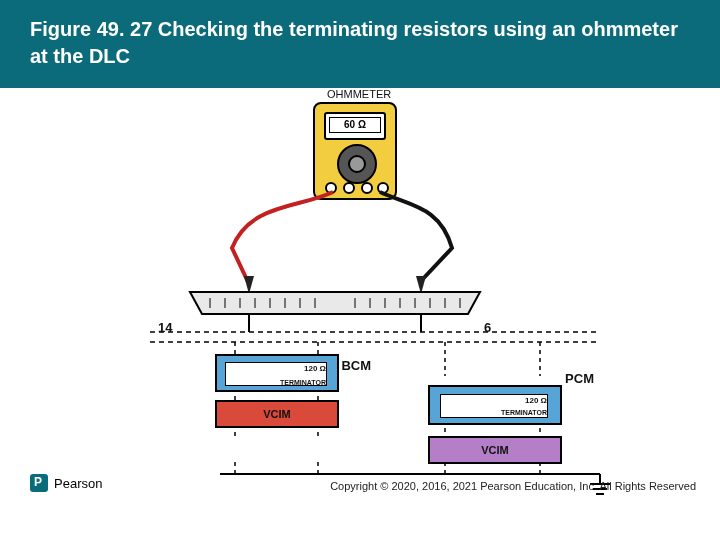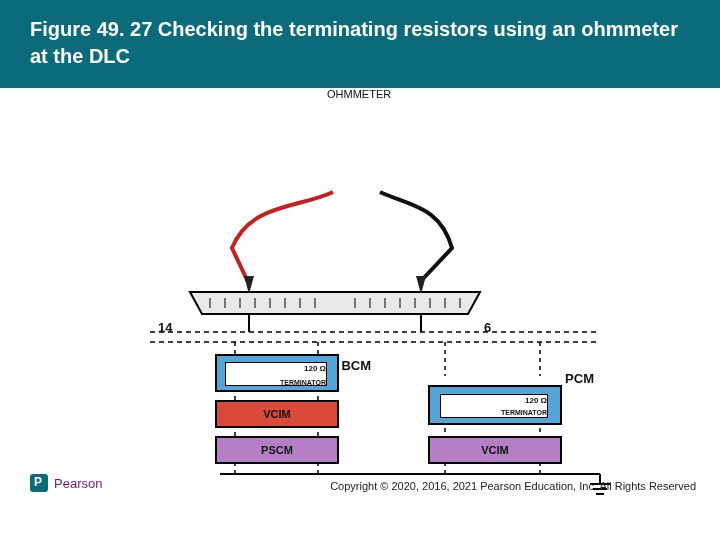--- a/index.html
+++ b/index.html
@@ -21,34 +21,45 @@
   .ohmmeter .dial .inner{position:absolute;left:9px;top:9px;width:14px;height:14px;border:2px solid #000;border-radius:50%;background:#999;}
   .ohmmeter .port{position:absolute;bottom:4px;width:8px;height:8px;border:2px solid #000;border-radius:50%;background:#fff;}
   .ohmmeter .port.p1{left:10px;}
   .ohmmeter .port.p2{left:28px;}
   .ohmmeter .port.p3{left:46px;}
   .ohmmeter .port.p4{left:62px;}
   .footer{position:absolute;left:0;bottom:0;width:100%;height:34px;}
   .plogo{position:absolute;left:30px;bottom:16px;display:flex;align-items:center;gap:6px;}
   .plogo .badge{width:18px;height:18px;background:#0a6b7a;border-radius:3px;position:relative;}
   .plogo .badge:after{content:"P";position:absolute;left:4px;top:1px;color:#fff;font-weight:bold;font-size:12px;}
-  .plogo .brand{font-size:13px;color:#701a75;}
+  .plogo .brand{font-size:13px;color:#000000;}
   .copy{position:absolute;right:24px;bottom:16px;font-size:11px;color:#222;}
 </style>
 </head>
 <body>
 
 <div class="titlebar">
   <h2>Figure 49. 27 Checking the terminating resistors using an ohmmeter at the DLC</h2>
 </div>
 
 <div class="stage">
 
   <div class="lbl" style="left:327px;top:0px;font-size:11px;">OHMMETER</div>
 
+  <div class="ohmmeter">
+    <div class="screen"></div>
+    <div class="readout">60 Ω</div>
+    <div class="dial">
+        <div class="inner"></div>
+      </div>
+    <div class="port p1"></div>
+    <div class="port p2"></div>
+    <div class="port p3"></div>
+    <div class="port p4"></div>
+  </div>
 
   <svg width="720" height="420">
 
     <path d="M333 104 C 300 120, 250 115, 232 160 L 248 194" stroke="#c32020" stroke-width="4" fill="none"></path>
     <path d="M380 104 C 410 118, 440 118, 452 160 L 420 194" stroke="#111" stroke-width="4" fill="none"></path>
 
     <polygon points="244,188 254,188 249,206" fill="#222"></polygon>
     <polygon points="416,188 426,188 421,206" fill="#222"></polygon>
 
     <polygon points="190,204 480,204 468,226 202,226" fill="#e9e9e9" stroke="#000" stroke-width="2"></polygon>
@@ -121,23 +132,20 @@
     <div class="innerbox" style="left:8px;top:6px;width:100px;height:22px;line-height:10px;">
       <div style="font-size:8px;margin-top:1px;">120 Ω</div>
       <div style="font-size:7px;margin-top:4px;">TERMINATOR</div>
     </div>
   </div>
 
   <div class="modbox red" style="left:215px;top:312px;width:120px;height:24px;line-height:24px;">
     <span>VCIM</span>
   </div>
 
-  <div class="modbox purple" style="left:215px;top:348px;width:120px;height:24px;line-height:24px;">
-    <span>PSCM</span>
-  </div>
 
   <div class="modbox blue" style="left:428px;top:297px;width:130px;height:36px;">
     <div class="lbl small" style="position:absolute;right:-34px;top:-16px;">PCM</div>
     <div class="innerbox" style="left:10px;top:7px;width:106px;height:22px;">
       <div style="font-size:8px;margin-top:1px;">120 Ω</div>
       <div style="font-size:7px;margin-top:4px;">TERMINATOR</div>
     </div>
   </div>
 
   <div class="modbox purple" style="left:428px;top:348px;width:130px;height:24px;line-height:24px;">

